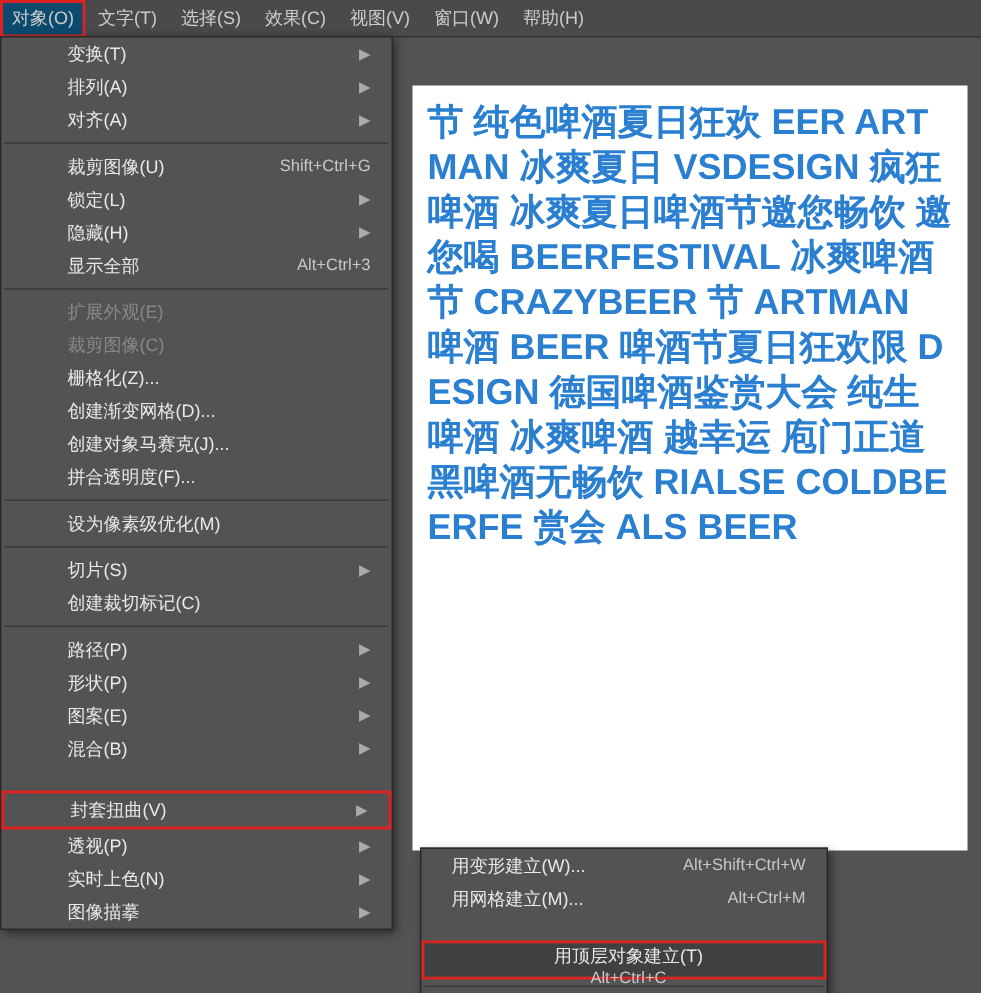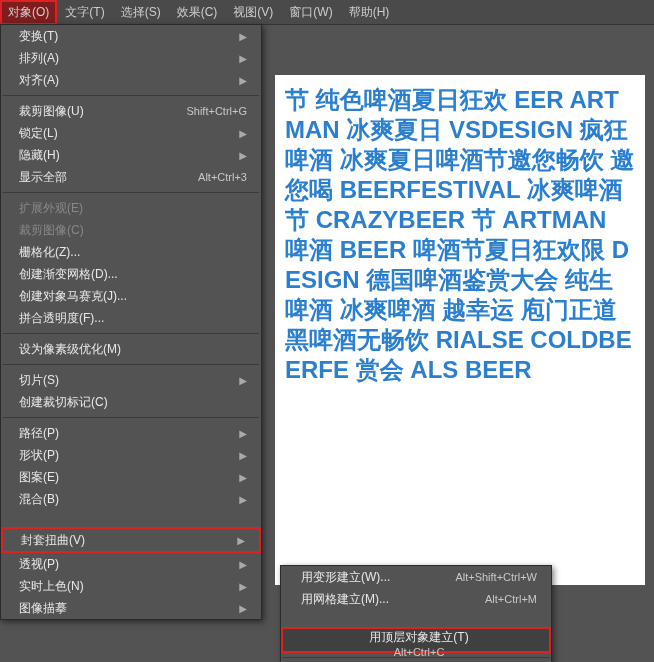--- a/index.html
+++ b/index.html
@@ -1,24 +1,24 @@
 <!DOCTYPE html>
 <html><head>
 <meta charset="utf-8">
 <style>
   * { box-sizing: border-box; margin: 0; padding: 0; }
   body { width: 654px; height: 662px; background: #4a4a4a; font-family: "Microsoft YaHei", sans-serif; font-size: 12px; color: #ccc; overflow: hidden; position: relative; }
   .topbar { height: 24px; background: #4a4a4a; display: flex; align-items: center; position: relative; z-index: 10; }
   .topbar .menu-item { padding: 4px 8px; cursor: default; }
-  .topbar .menu-item.active { background: #7f1d1d; border: 2px solid #d22; padding: 2px 6px; }
+  .topbar .menu-item.active { background: #0c4a6e; border: 2px solid #d22; padding: 2px 6px; }
   .canvas { position: absolute; top: 24px; left: 0; right: 0; bottom: 0; background: #535353; border-top: 1px solid #333; }
-  .canvas-inner { position: absolute; left: 275px; top: 50px; width: 370px; height: 510px; background: #fff; overflow: hidden; }
+  .canvas-inner { position: absolute; left: 275px; top: 32px; width: 370px; height: 510px; background: #fff; overflow: hidden; }
   .canvas-inner .bg-text { position: absolute; top: 0; left: 0; right: 0; padding: 10px; font-size: 24px; color: #2a7fd0; line-height: 1.25; font-weight: bold; letter-spacing: 0; word-break: break-all; }
   .menu-col { position: absolute; top: 24px; left: 0; width: 262px; background: #535353; border: 1px solid #2a2a2a; box-shadow: 2px 2px 6px rgba(0,0,0,.5); z-index: 20; }
-  .menu-row { display: flex; align-items: center; justify-content: space-between; height: 22px; padding: 0 14px 0 18px; color: #e8e8e8; gap: 11px; }
+  .menu-row { display: flex; align-items: center; justify-content: space-between; height: 22px; padding: 0 14px 0 44px; color: #e8e8e8; gap: 11px; }
   .menu-row.disabled { color: #888; }
   .menu-row .arrow { font-size: 10px; color: #aaa; }
   .sep { height: 1px; background: #3a3a3a; margin: 4px 2px; }
   .highlight-box { border: 2px solid #d22; margin-top: 17px; }
   .submenu { position: absolute; left: 280px; top: 565px; width: 272px; background: #535353; border: 1px solid #2a2a2a; box-shadow: 2px 2px 6px rgba(0,0,0,.5); z-index: 30; }
   .sub-row { display: flex; align-items: center; justify-content: space-between; height: 22px; padding: 0 14px 0 20px; color: #e8e8e8; }
   .sub-row.disabled { color: #888; }
   .sub-row.sel { background: #404040; flex-direction: column; }
   .shortcut { color: #c8c8c8; font-size: 11px; }
   .disabled .shortcut { color: #888; }

